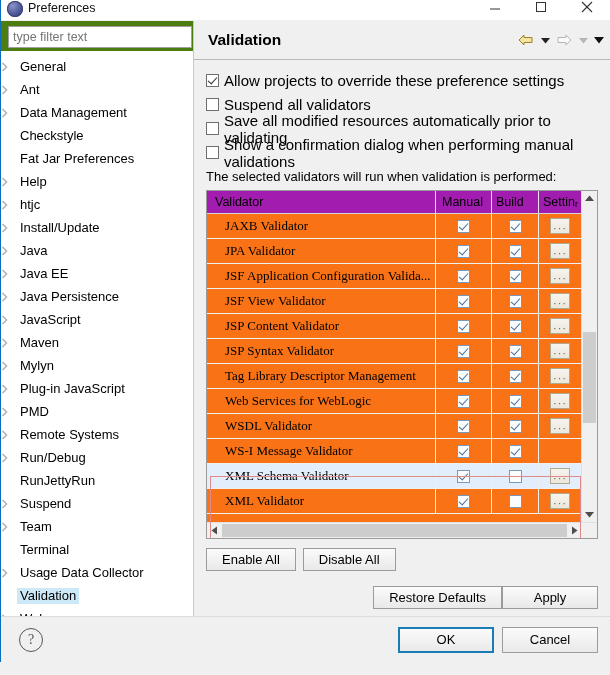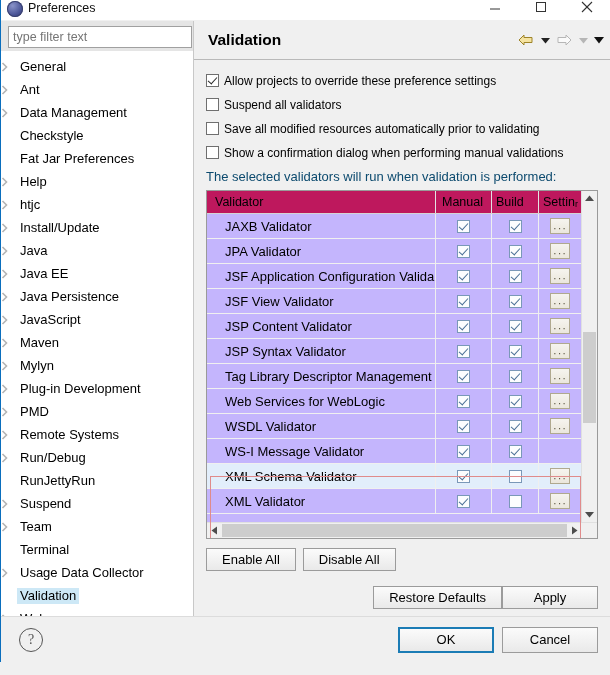--- a/index.html
+++ b/index.html
@@ -78,21 +78,21 @@
   .left-pane {
     width: 192px;
     flex: 0 0 192px;
     background: #ffffff;
     display: flex;
     flex-direction: column;
     min-height: 0;
   }
   .filter-wrap {
     padding: 5px 1px 3px 7px;
-    background: #e5e5e5;
+    background: #4d7c0f;
   }
   .filter-input {
     width: 100%;
     box-sizing: border-box;
     height: 22px;
     border: 1px solid #a0a0a0;
     background: #fff;
     font-family: "Liberation Sans", sans-serif;
     font-size: 12.5px;
     color: #707070;
@@ -193,25 +193,25 @@
   }
   .cbx.checked::after {
     content: "";
     position: absolute;
     left: 3px; top: 0px;
     width: 4px; height: 8px;
     border: solid #2a2a2a;
     border-width: 0 1.6px 1.6px 0;
     transform: rotate(42deg);
   }
-  .cblabel { font-size: 12px; color: #000; }
+  .cblabel { font-size: 15px; color: #000; }
 
   .hint {
     font-size: 13px;
-    color: #0c4a6e;
+    color: #000000;
     margin: 3px 0 6px 0;
   }
 
   
   .table-outer {
     position: relative;
     border: 1px solid #9a9a9a;
     background: #fff;
     height: 349px;
     flex: 0 0 349px;
@@ -228,21 +228,21 @@
   .table-main {
     flex: 1 1 auto;
     min-width: 0;
     display: flex;
     flex-direction: column;
     overflow: hidden;
   }
   .thead {
     display: flex;
     height: 22px;
-    background: #be185d;
+    background: #a21caf;
     border-bottom: 1px solid #d4d4d4;
     flex: 0 0 22px;
   }
   .th {
     font-size: 12.5px;
     display: flex;
     align-items: center;
     padding-left: 8px;
     border-right: 1px solid #e3e3e3;
     box-sizing: border-box;
@@ -251,21 +251,22 @@
     color: #000;
   }
   .th.c-name { flex: 1 1 auto; }
   .th.c-manual { flex: 0 0 56px; justify-content: flex-start; padding-left: 6px;}
   .th.c-build  { flex: 0 0 47px; justify-content: flex-start; padding-left: 4px;}
   .th.c-set    { flex: 0 0 42px; justify-content: flex-start; padding-left: 4px; border-right: none;}
 
   .tbody {
     flex: 1 1 auto;
     overflow: hidden;
-    background: #c4b5fd;
+    background: #f97316;
+    font-family: Liberation Serif, serif;
   }
   .tr {
     display: flex;
     height: 24px;
     border-bottom: 1px solid #f0f0f0;
     align-items: center;
   }
   .tr.sel { background: #e2eefb; }
   .td {
     box-sizing: border-box;
@@ -568,21 +569,21 @@
               </svg>
             </span>
             <span class="tree-label">Mylyn</span>
           </div>
           <div class="tree-item">
             <span class="chev">
               <svg width="7" height="10" viewBox="0 0 7 10">
                 <polyline points="1.5,1 5.5,5 1.5,9" fill="none" stroke="#b4b4b4" stroke-width="1.6"></polyline>
               </svg>
             </span>
-            <span class="tree-label">Plug-in Development</span>
+            <span class="tree-label">Plug-in JavaScript</span>
           </div>
           <div class="tree-item">
             <span class="chev">
               <svg width="7" height="10" viewBox="0 0 7 10">
                 <polyline points="1.5,1 5.5,5 1.5,9" fill="none" stroke="#b4b4b4" stroke-width="1.6"></polyline>
               </svg>
             </span>
             <span class="tree-label">PMD</span>
           </div>
           <div class="tree-item">

